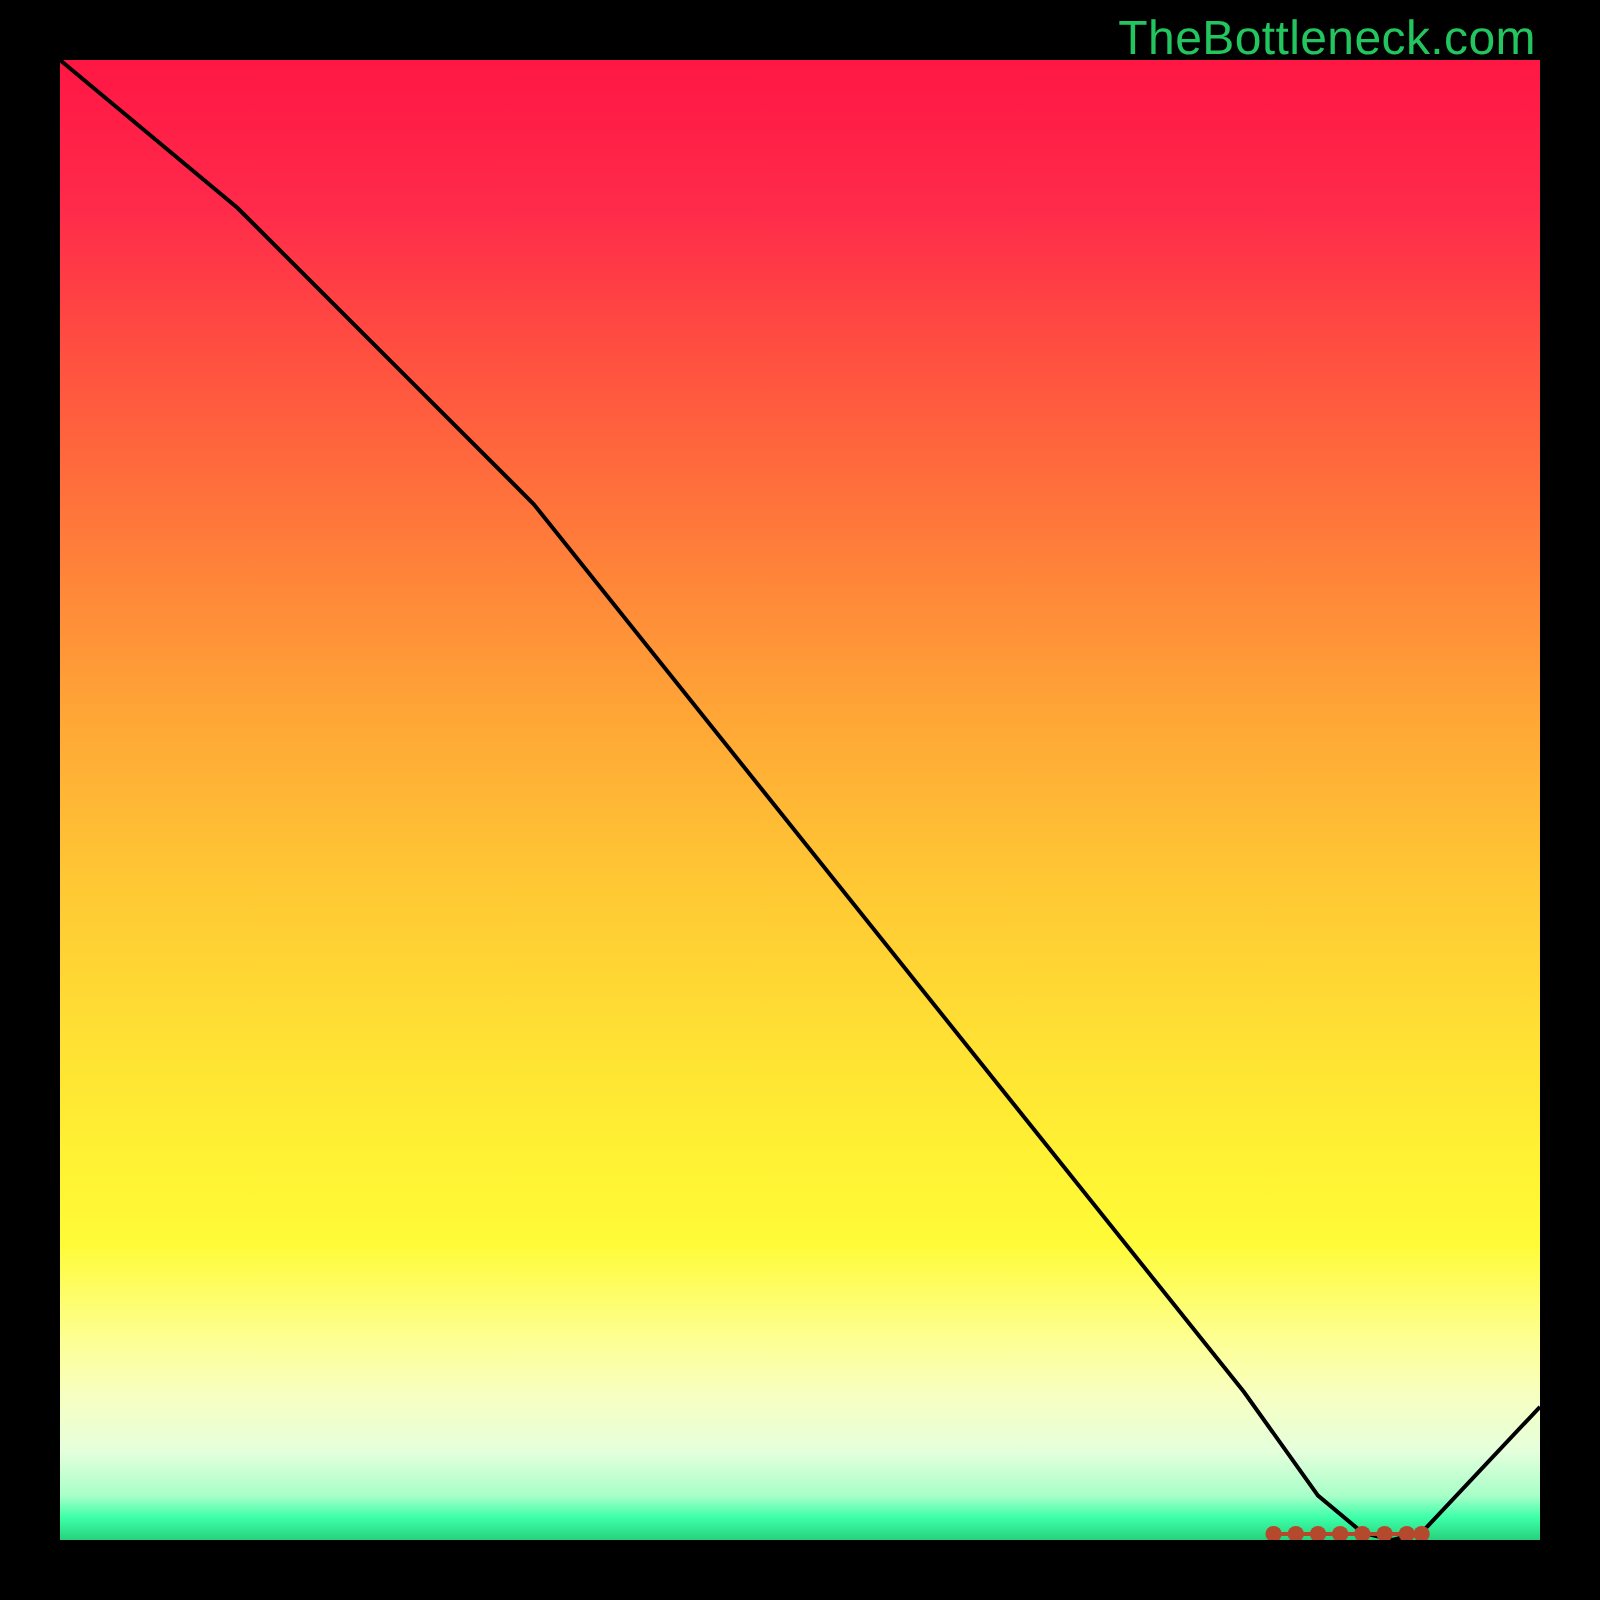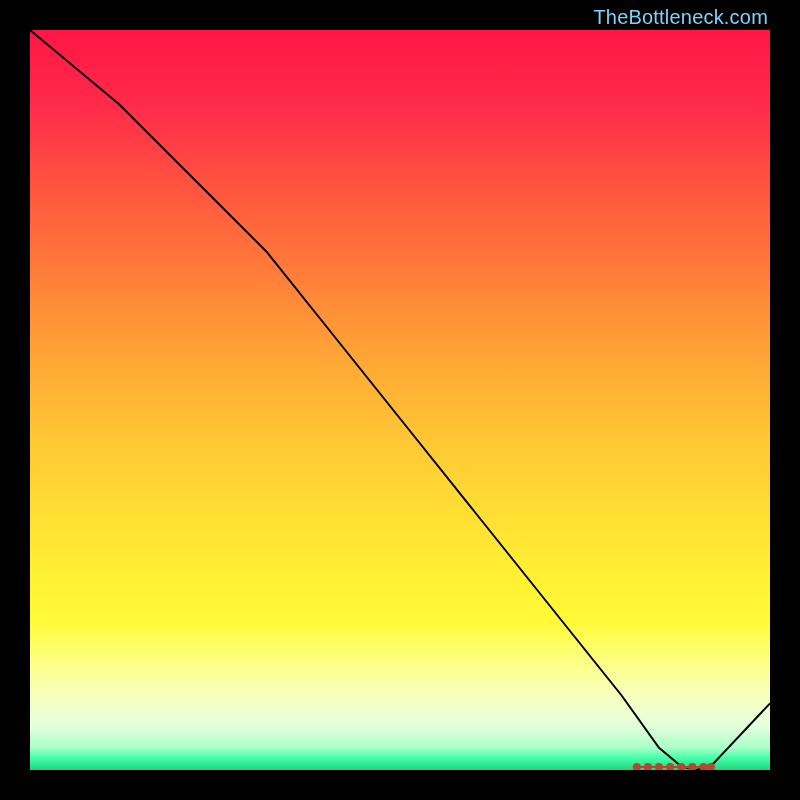--- a/index.html
+++ b/index.html
@@ -42,23 +42,23 @@
   
   .frame-top { position:absolute; left:0; top:0; width:800px; height:30px; background:#000; }
   .frame-bottom { position:absolute; left:0; bottom:0; width:800px; height:30px; background:#000; }
   .frame-left { position:absolute; left:0; top:0; width:30px; height:800px; background:#000; }
   .frame-right { position:absolute; right:0; top:0; width:30px; height:800px; background:#000; }
 
   .watermark {
     position: absolute;
     top: 6px;
     right: 32px;
-    color: #7dd3fc;
+    color: #22c55e;
     font-family: Arial, Helvetica, sans-serif;
-    font-size: 20px;
+    font-size: 24px;
     letter-spacing: 0.2px;
   }
   svg.overlay {
     position: absolute;
     left: 30px;
     top: 30px;
     width: 740px;
     height: 740px;
     overflow: visible;
   }

